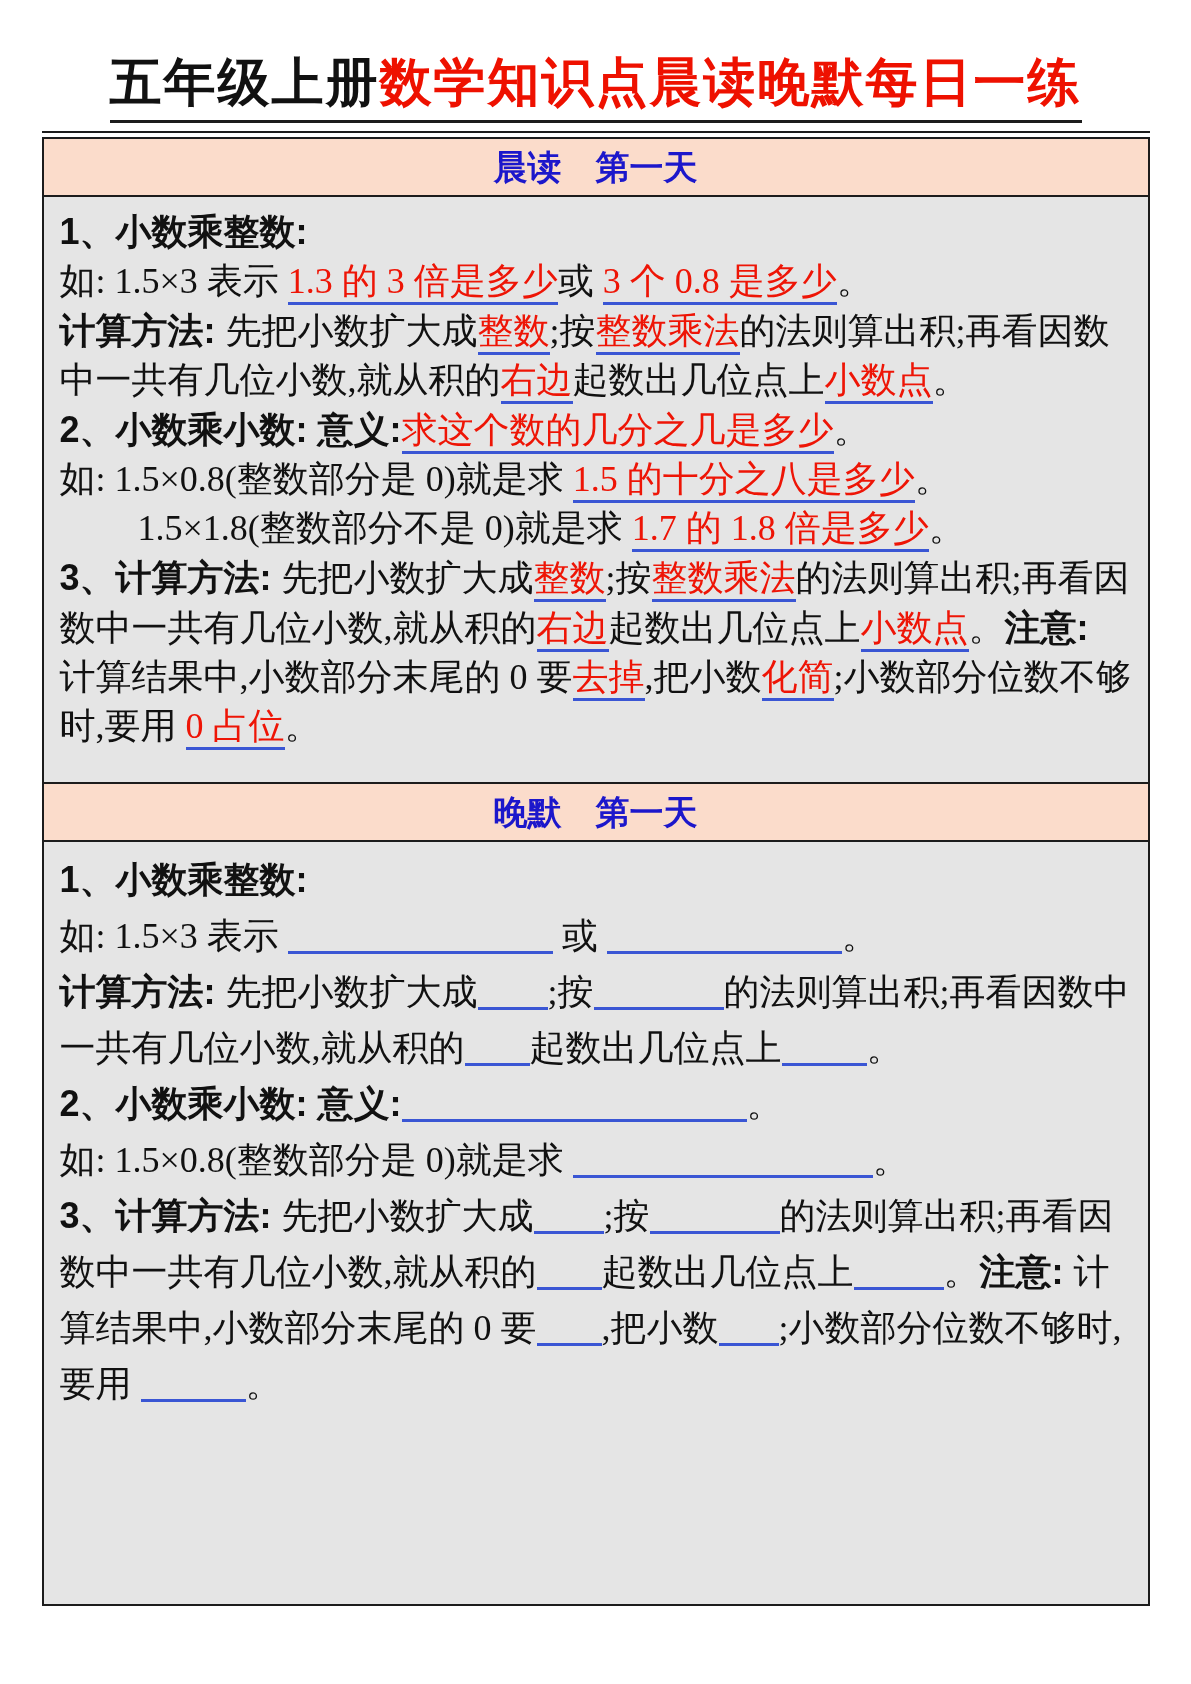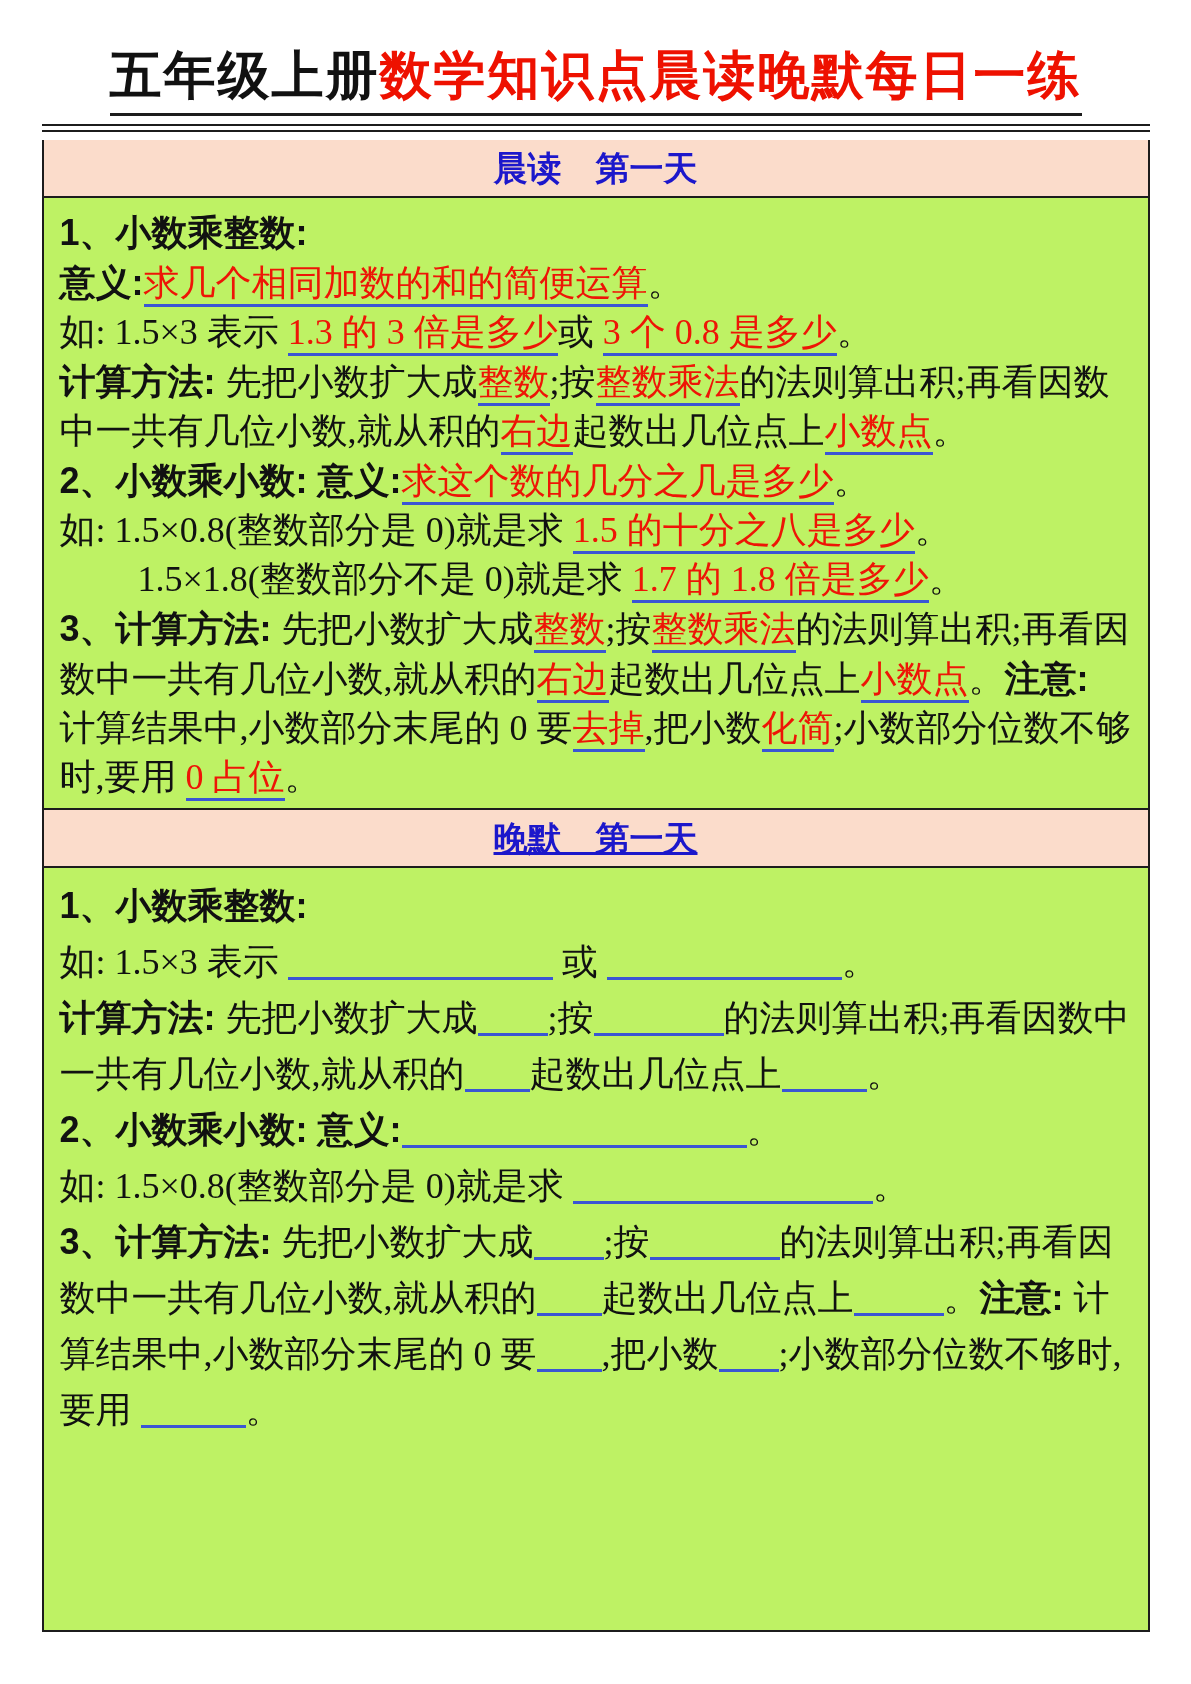--- a/index.html
+++ b/index.html
@@ -16,21 +16,21 @@
   body{
     width:1191px;height:1684px;
     background:var(--page-bg);
     font-family:"Liberation Serif","DejaVu Serif",serif;
     color:var(--text-black);
     overflow:hidden;
   }
   .page{padding-top:44px;}
   .title{
     text-align:center;
-    margin:0;
+    margin:7px;
     font-size:52px;
     line-height:64px;
     font-weight:900;
     letter-spacing:2px;
     font-family:"Liberation Serif","DejaVu Serif",serif;
   }
   .title-inner{
     display:inline-block;
     border-bottom:3px solid var(--border-dark);
     padding-bottom:5px;
@@ -39,40 +39,39 @@
   .t-subject{color:var(--title-red);}
   .double-rule{
     width:1108px;
     margin:8px auto 0;
     height:4px;
     border-top:2px solid var(--border-dark);
     border-bottom:2px solid var(--border-dark);
   }
   .sheet{
     width:1108px;
-    margin:8px auto;
+    margin:0 auto;
     border:2px solid var(--border-dark);
     border-top:none;
     box-sizing:border-box;
-    background:#bef264;
+    background:#e5e5e5;
   }
   .sec-header{
     background:var(--header-bg);
     color:var(--header-blue);
     font-family:"Liberation Sans","DejaVu Sans",sans-serif;
     font-weight:700;
     font-size:34px;
     line-height:38px;
     text-align:center;
     padding:9px 0;
     border-bottom:2px solid var(--border-dark);
   }
   .sec-header.second{
     border-top:2px solid var(--border-dark);
-    text-decoration:underline;
   }
   .sec-body{
     box-sizing:border-box;
     padding:10px 16px 6px 16px;
     font-size:36px;
   }
   .sec-body.morning{min-height:585px;line-height:49px;}
   .sec-body.evening{min-height:762px;line-height:56px;}
   .para{margin:0;}
   .para.indent{padding-left:78px;}
@@ -104,21 +103,20 @@
   <div class="double-rule"></div>
 
   <div class="sheet">
 
     <div class="sec-header">
       <span>晨读　第一天</span>
     </div>
 
     <div class="sec-body morning">
         <div class="para"><span class="run-b">1、小数乘整数:</span></div>
-        <div class="para"><span class="run-b">意义:</span><span class="run-a">求几个相同加数的和的简便运算</span><span class="run-n">。</span></div>
         <div class="para"><span class="run-n">如: 1.5×3 表示 </span><span class="run-a">1.3 的 3 倍是多少</span><span class="run-n">或 </span><span class="run-a">3 个 0.8 是多少</span><span class="run-n">。</span></div>
         <div class="para"><span class="run-b">计算方法: </span><span class="run-n">先把小数扩大成</span><span class="run-a">整数</span><span class="run-n">;按</span><span class="run-a">整数乘法</span><span class="run-n">的法则算出积;再看因数中一共有几位小数,就从积的</span><span class="run-a">右边</span><span class="run-n">起数出几位点上</span><span class="run-a">小数点</span><span class="run-n">。</span></div>
         <div class="para"><span class="run-b">2、小数乘小数: 意义:</span><span class="run-a">求这个数的几分之几是多少</span><span class="run-n">。</span></div>
         <div class="para"><span class="run-n">如: 1.5×0.8(整数部分是 0)就是求 </span><span class="run-a">1.5 的十分之八是多少</span><span class="run-n">。</span></div>
         <div class="para indent"><span class="run-n">1.5×1.8(整数部分不是 0)就是求 </span><span class="run-a">1.7 的 1.8 倍是多少</span><span class="run-n">。</span></div>
         <div class="para"><span class="run-b">3、计算方法: </span><span class="run-n">先把小数扩大成</span><span class="run-a">整数</span><span class="run-n">;按</span><span class="run-a">整数乘法</span><span class="run-n">的法则算出积;再看因数中一共有几位小数,就从积的</span><span class="run-a">右边</span><span class="run-n">起数出几位点上</span><span class="run-a">小数点</span><span class="run-n">。</span><span class="run-b">注意: </span><span class="run-n">计算结果中,小数部分末尾的 0 要</span><span class="run-a">去掉</span><span class="run-n">,把小数</span><span class="run-a">化简</span><span class="run-n">;小数部分位数不够时,要用 </span><span class="run-a">0 占位</span><span class="run-n">。</span></div>
       </div>
 
     <div class="sec-header second">
       <span>晚默　第一天</span>

